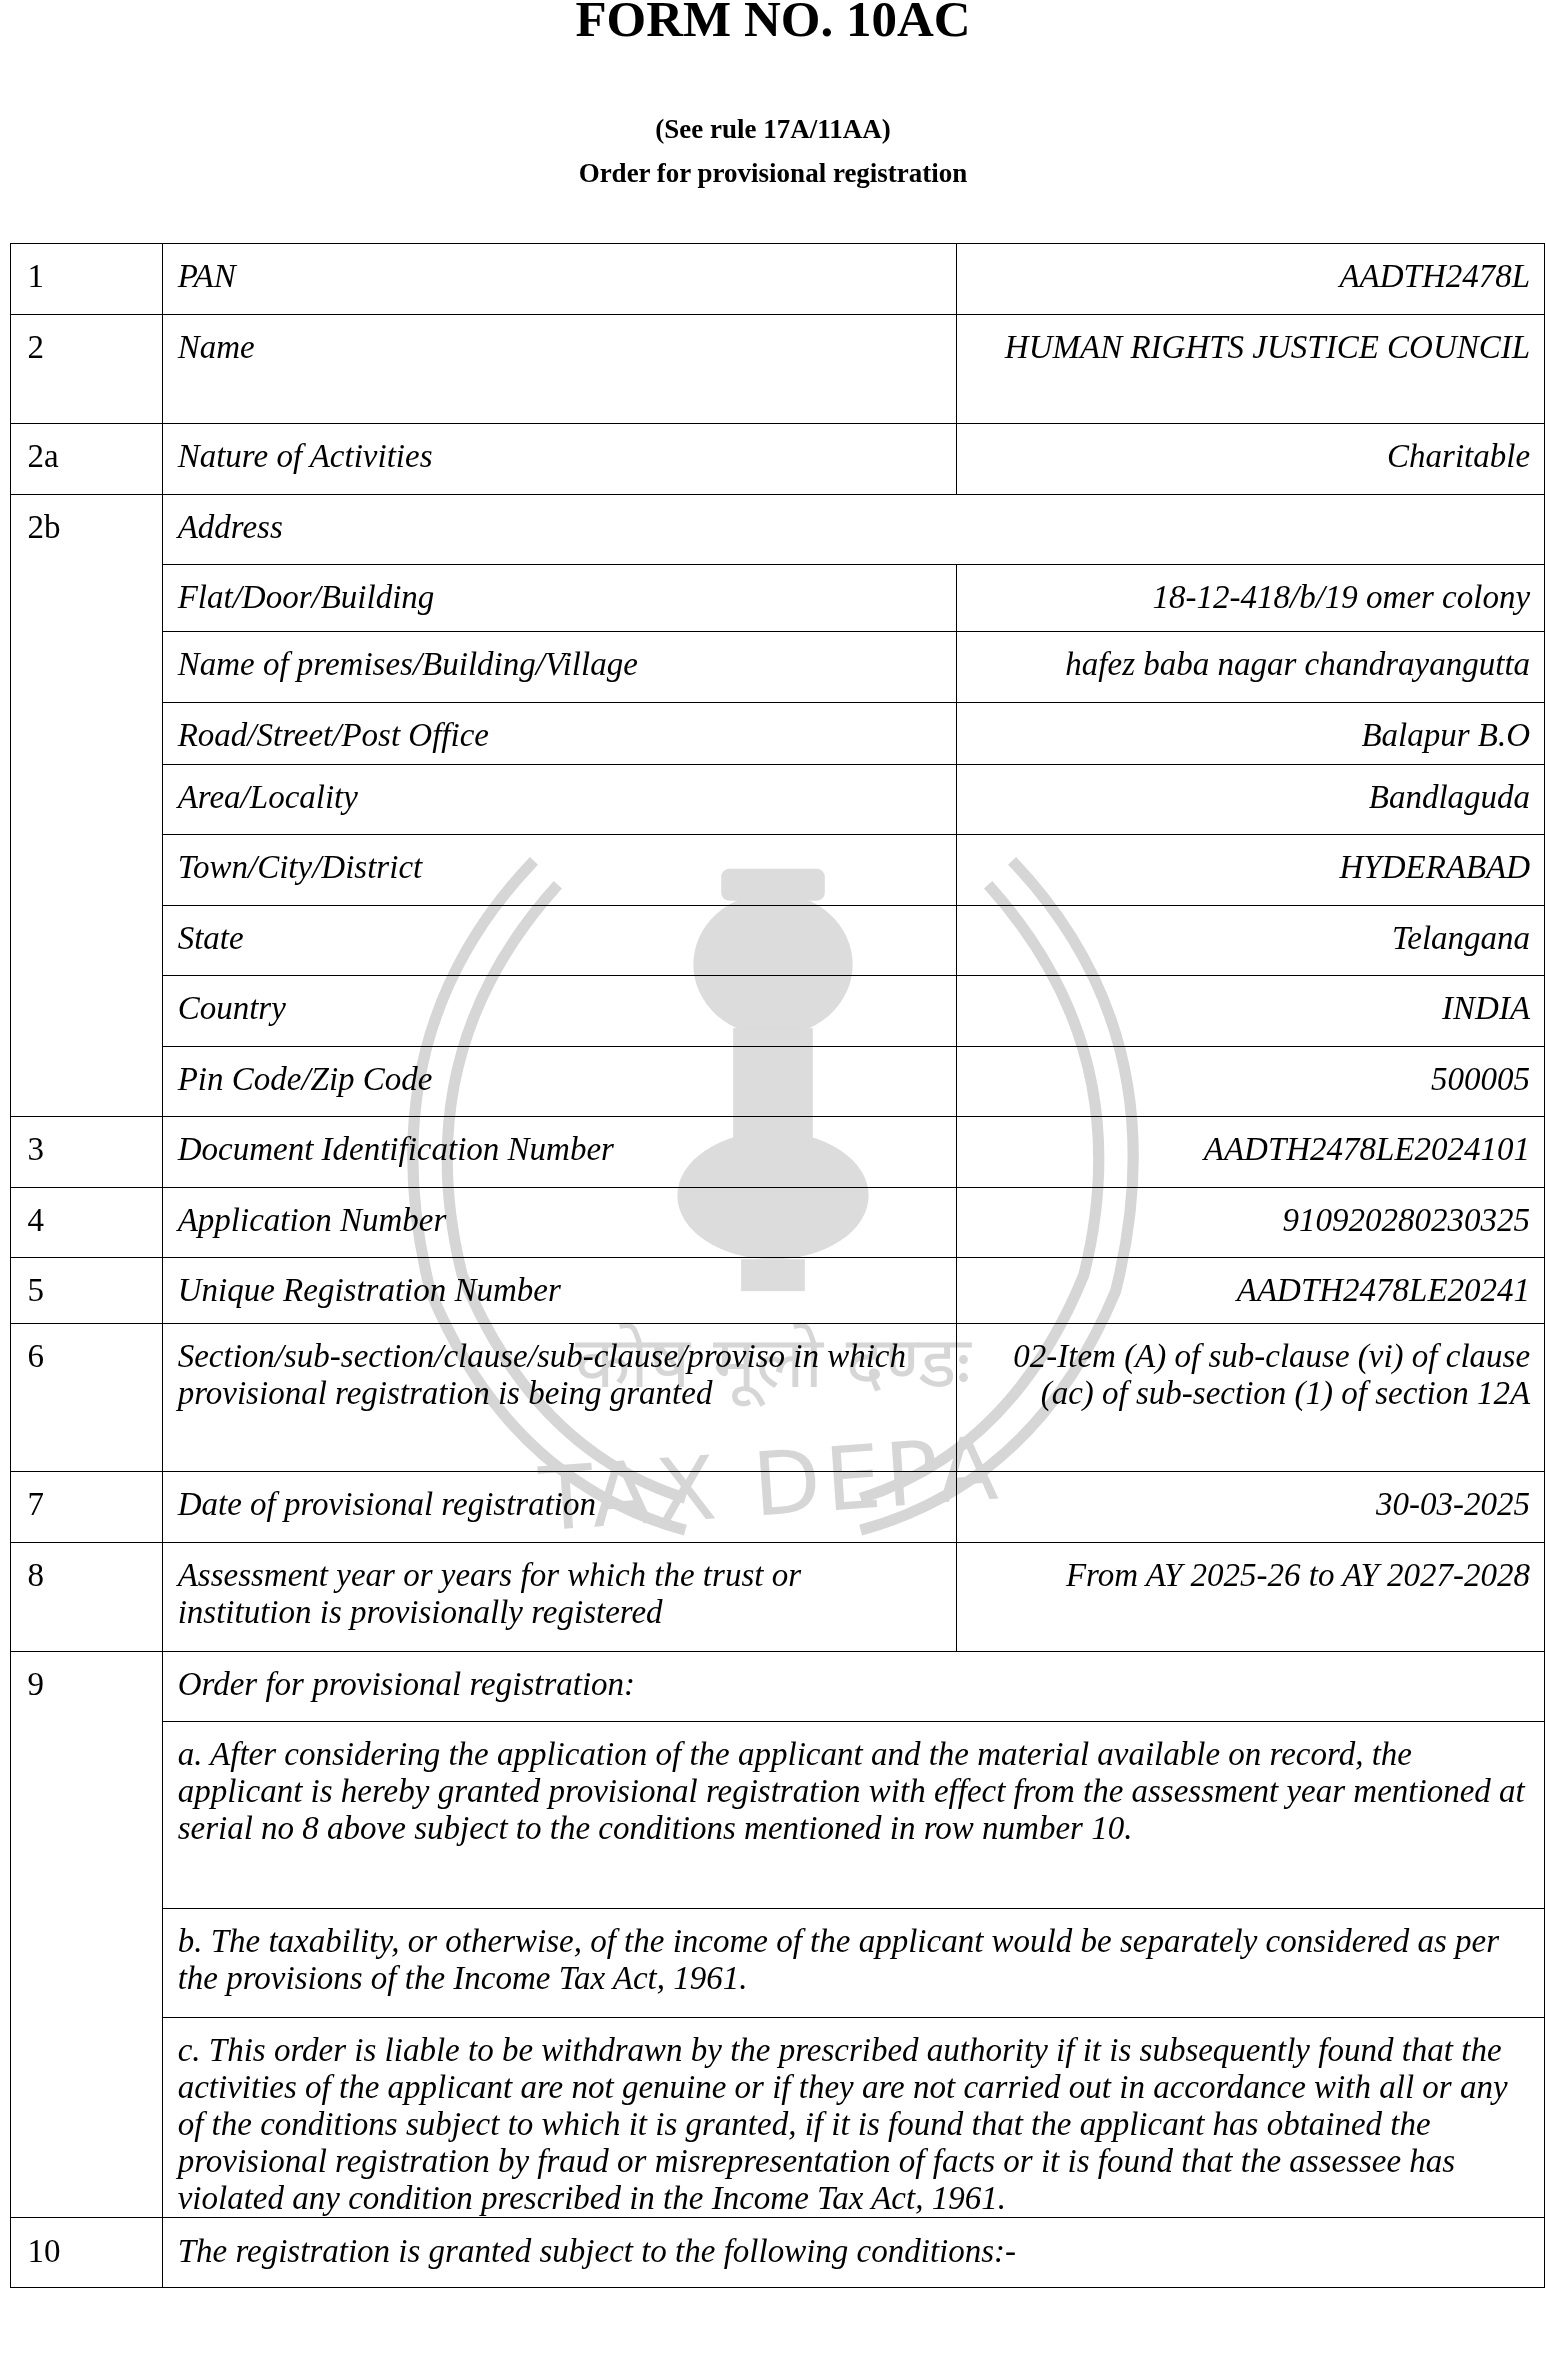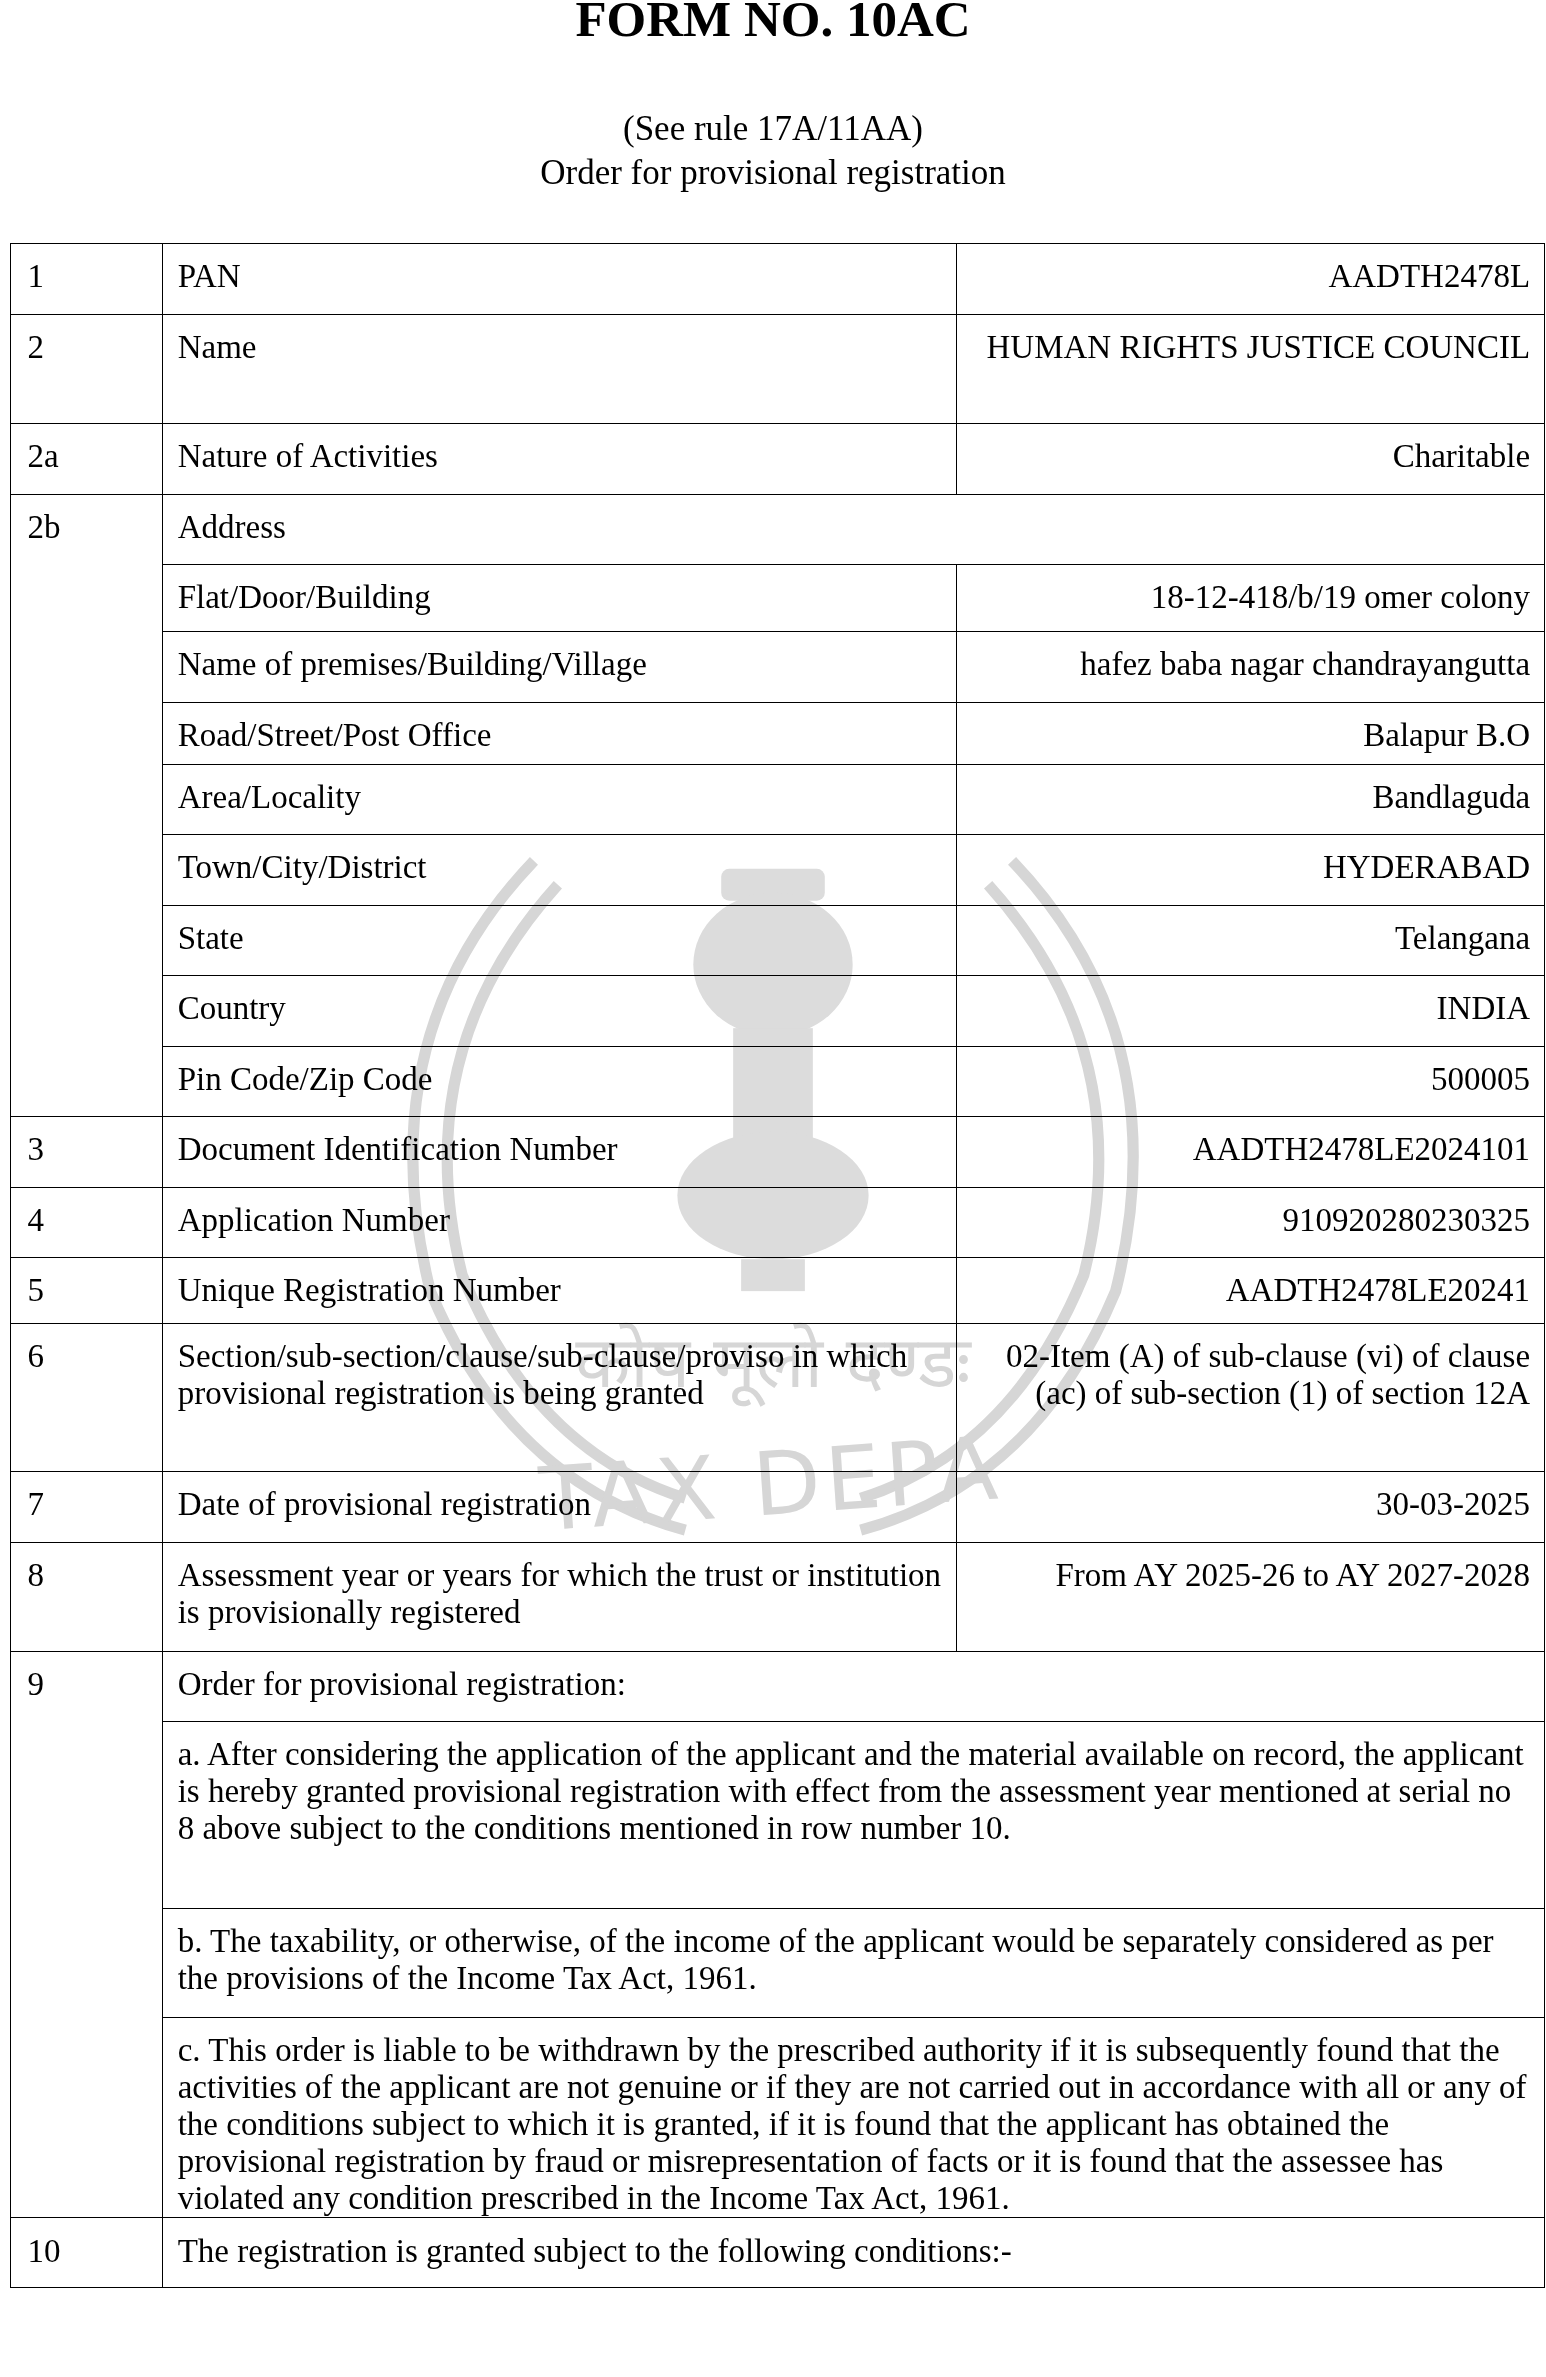--- a/index.html
+++ b/index.html
@@ -6,39 +6,39 @@
   body {
     width: 1546px; height: 2377px; position: relative; overflow: hidden;
     font-family: "Liberation Serif", "DejaVu Serif", serif; color: #000;
   }
   .title {
     position: absolute; top: 0; left: 0; width: 1546px; text-align: center;
     font-weight: bold; font-size: 51px; line-height: 48px; top: -4.8px;
   }
   .subtitle {
     position: absolute; left: 0; width: 1546px; text-align: center;
-    font-size: 35px; line-height: 38px;
+    font-size: 27px; line-height: 38px; font-weight: bold;
   }
   .watermark {
     position: absolute; left: 271px; top: 797px; width: 1004px; height: 797px;
     pointer-events: none;
   }
   table.form {
     position: absolute; left: 10.4px; top: 243px; width: 1534px;
     border-collapse: collapse; table-layout: fixed;
     font-size: 33px; line-height: 37px;
   }
   table.form td {
     border: 1.6px solid #000; vertical-align: top; padding: 9.6px 14.3px 0 14.3px;
     box-sizing: border-box; background: transparent;
   }
   table.form td.no { width: 152px; padding-left: 16px; }
   table.form td.lbl { width: 794px; }
   table.form td.val { width: 588px; text-align: right; }
-  table.form td.val, table.form td.lbl { padding-top: 14.3px; }
+  table.form td.val, table.form td.lbl { padding-top: 14.3px; font-style: italic; }
   td.no { padding-top: 14.3px !important; }
   .para { padding-top: 14.3px; margin-top: 8px; }
 </style>
 </head>
 <body>
 
 <div class="title">FORM NO. 10AC</div>
 <div class="subtitle" style="top:110px;">(See rule 17A/11AA)</div>
 <div class="subtitle" style="top:154px;">Order for provisional registration</div>
 

